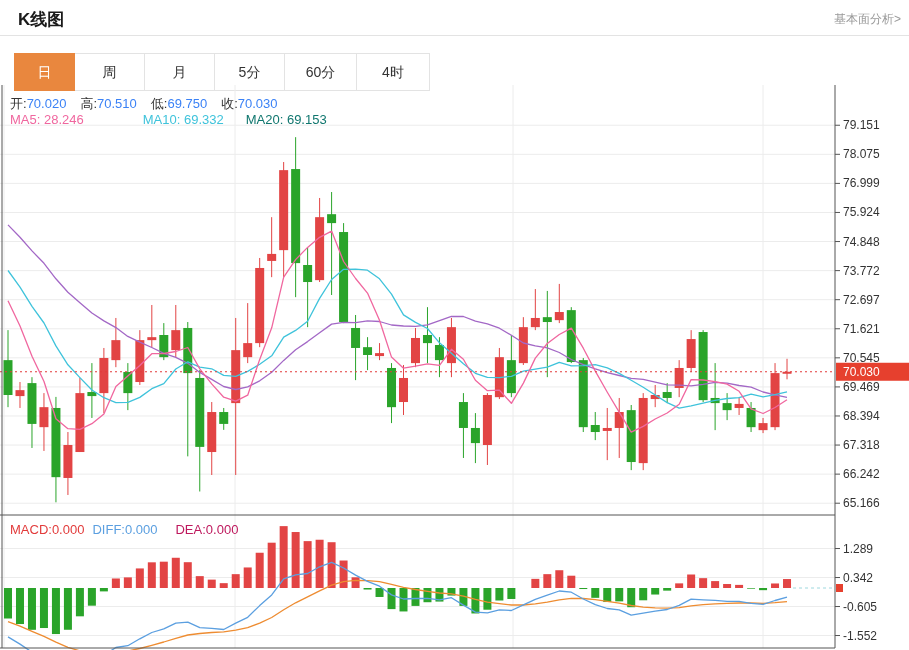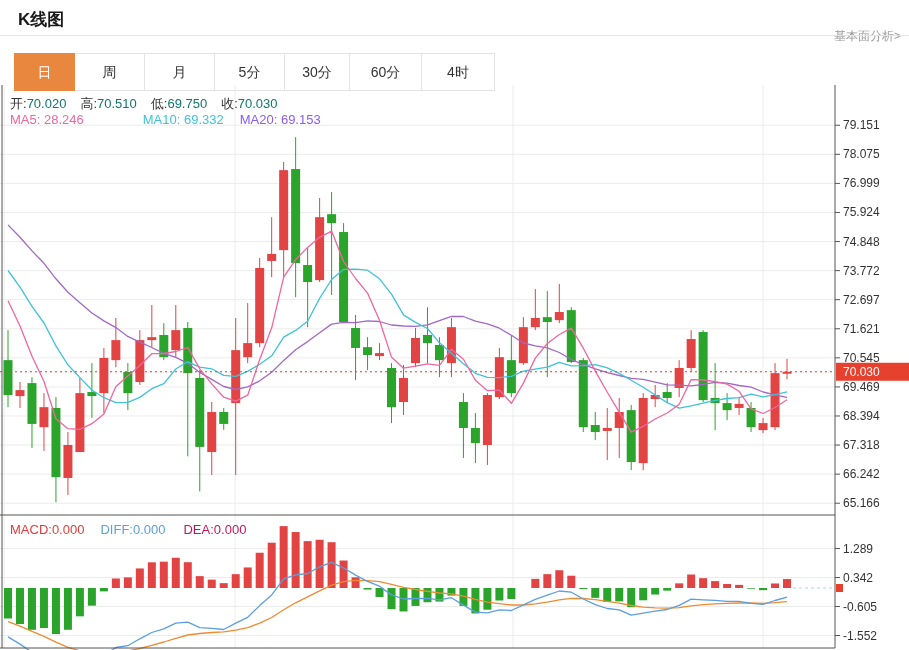--- a/index.html
+++ b/index.html
@@ -1,54 +1,53 @@
 <!DOCTYPE html>
 <html><head>
 <meta charset="utf-8">
 <style>
   * { box-sizing: border-box; margin: 0; padding: 0; }
   html,body { width: 909px; height: 650px; background: #fff; overflow: hidden;
     font-family: "Liberation Sans", "DejaVu Sans", sans-serif; }
   #app { position: relative; width: 909px; height: 488px; background:#fff; }
   .page-title { position:absolute; left:18px; top:8px; font-size:17px; font-weight:bold; color:#1a1a1a; }
-  .fund-link { position:absolute; right:8px; top:28px; font-size:12px; color:#999; cursor:pointer; }
+  .fund-link { position:absolute; right:8px; top:11px; font-size:12px; color:#999; cursor:pointer; }
   .header-divider { position:absolute; left:0; top:35px; width:909px; border-top:1px solid #e3e3e3; }
   .tabbar { position:absolute; left:14px; top:53px; height:38px; display:flex; font-size:14px; color:#333; }
   .tab { border:1px solid #e3e3e3; border-left:none; line-height:36px; text-align:center;
          background:#fff; cursor:pointer; }
   .tab:first-child { border-left:1px solid #e3e3e3; }
   .tab.active { background:#e9873e; border-color:#e9873e; color:#fff; }
   .info-row { position:absolute; left:10px; top:95px; font-size:13px; color:#333; z-index:5; white-space:nowrap; }
   .info-row .lbl { color:#333; }
-  .info-row .val { color:#0f766e; margin-right:14px; }
+  .info-row .val { color:#3b82f6; margin-right:14px; }
   .ma-row { position:absolute; left:10px; top:112px; font-size:13px; z-index:5; white-space:nowrap; }
   .ma5 { color:#f0679f; margin-right:16px; }
   .ma10 { color:#3fc3db; margin-right:16px;margin-left:43px; }
-  .ma20 { color:#8b5cf6; }
+  .ma20 { color:#0f766e;margin-left:6px; }
   .macd-row { position:absolute; left:10px; top:522px; font-size:13px; z-index:5; white-space:nowrap; }
-  .macd-v { color:#e23b3b; margin-right:16px; }
+  .macd-v { color:#e23b3b; margin-right:8px; }
   .diff-v { color:#5b9fe0; margin-right:18px; }
   .dea-v { color:#be185d; }
   #chart { position:absolute; left:0; top:85px; z-index:1; }
   svg text { font-family:"Liberation Sans","DejaVu Sans",sans-serif; font-size:12px; fill:#333; }
 </style>
 </head>
 <body>
 
 <div id="app">
   <div class="page-title">K线图</div>
   <div class="fund-link">基本面分析&gt;</div>
   <div class="header-divider"></div>
 
   <div class="tabbar" id="tabbar">
       <div class="tab active" style="width: 61px;">日</div>
       <div class="tab" style="width: 70px;">周</div>
       <div class="tab" style="width: 70px;">月</div>
       <div class="tab" style="width: 70px;">5分</div>
-      <div class="tab" style="width: 65px;">30分</div>
       <div class="tab" style="width: 72px;">60分</div>
       <div class="tab" style="width: 73px;">4时</div>
     </div>
 
   <div class="info-row">
     <span class="lbl">开:</span><span class="val">70.020</span><span class="lbl">高:</span><span class="val">70.510</span><span class="lbl">低:</span><span class="val">69.750</span><span class="lbl">收:</span><span class="val">70.030</span>
   </div>
 
   <div class="ma-row">
     <span class="ma5"><span>MA5:</span> <span>28.246</span></span><span class="ma10"><span>MA10:</span> <span>69.332</span></span><span class="ma20"><span>MA20:</span> <span>69.153</span></span>

